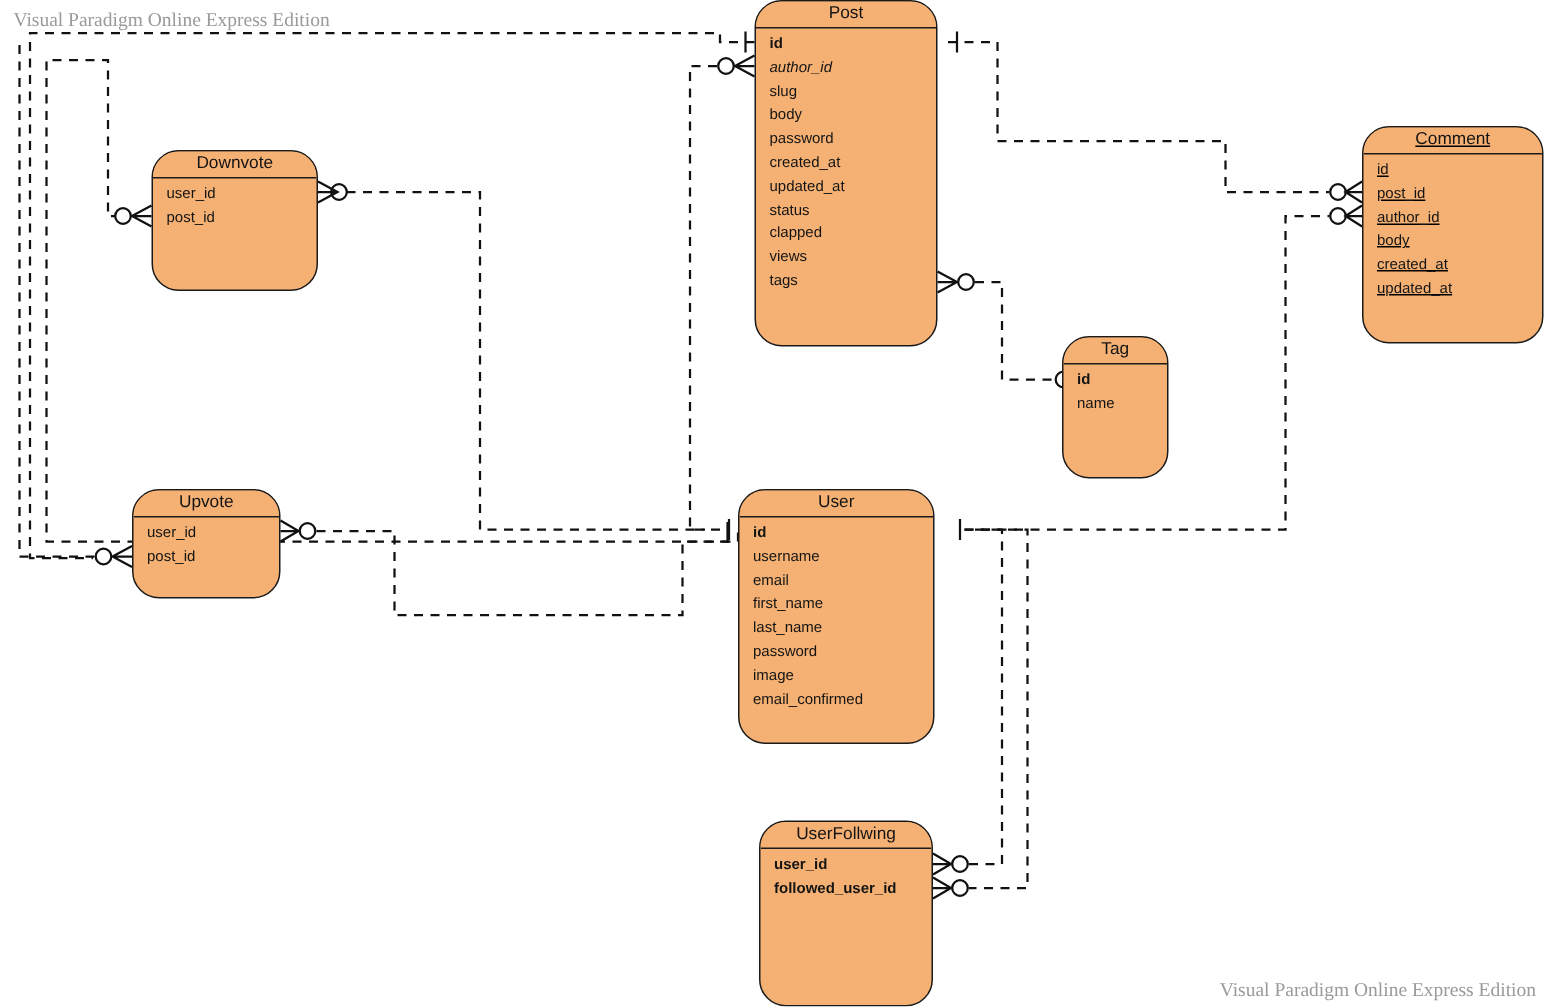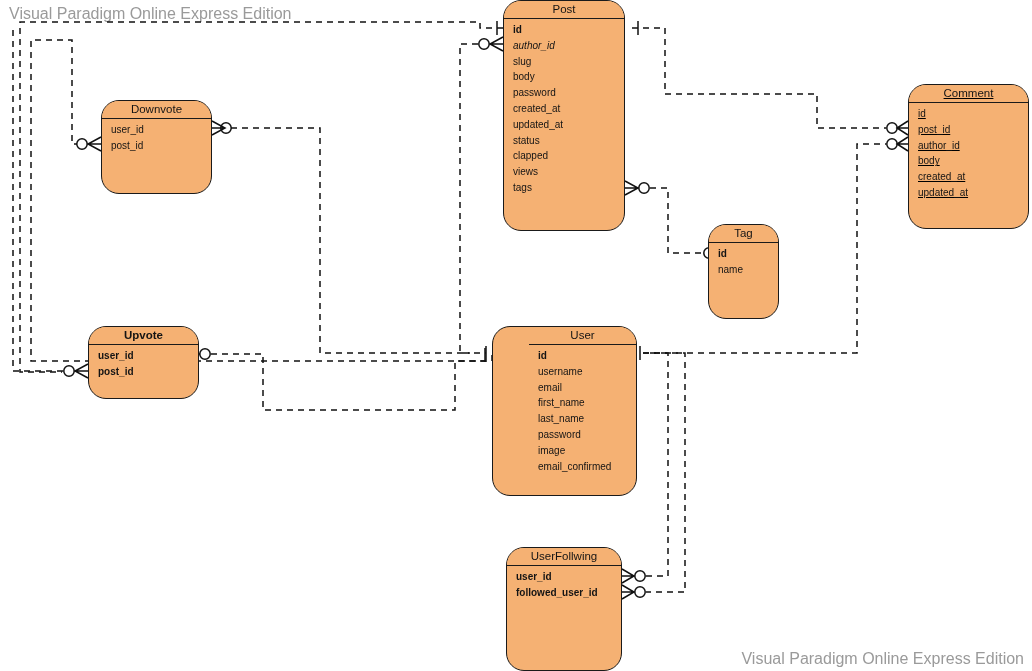--- a/index.html
+++ b/index.html
@@ -8,22 +8,22 @@
     width:1032px;height:671px;
     background:#ffffff;
     font-family:"Liberation Sans", sans-serif;
     overflow:hidden;
     position:relative;
   }
   #canvas{position:absolute;inset:0;width:1032px;height:671px;}
   .wm{
     position:absolute;
     color:#9a9a9a;
-    font-size:16px;
-    font-family:Liberation Sans, sans-serif;
+    font-size:13px;
+    font-family:Liberation Serif, serif;
     white-space:nowrap;
     user-select:none;
   }
   #wm-tl{left:9px;top:5px;}
   #wm-br{right:8px;bottom:3px;}
 
   .entity{
     position:absolute;
     box-sizing:border-box;
     background:#f5b173;
@@ -178,29 +178,29 @@
   </div>
 
   <div class="entity" id="e-downvote" style="left: 101px; top: 100px; width: 111px; height: 94px;">
     <div class="etitle">Downvote</div>
     <div class="attrs">
       <div class="attr">user_id</div>
       <div class="attr">post_id</div>
     </div>
   </div>
 
-  <div class="entity" id="e-upvote" style="left: 88px; top: 326px; width: 111px; height: 73px; font-weight: bold;">
+  <div class="entity" id="e-upvote" style="left: 88px; top: 326px; width: 99px; height: 73px;">
     <div class="etitle">Upvote</div>
     <div class="attrs">
       <div class="attr">user_id</div>
       <div class="attr">post_id</div>
     </div>
   </div>
 
-  <div class="entity" id="e-user" style="left: 492px; top: 326px; width: 145px; height: 170px; padding-left: 36px;">
+  <div class="entity" id="e-user" style="left: 492px; top: 326px; width: 131px; height: 170px;">
     <div class="etitle">User</div>
     <div class="attrs">
       <div class="attr pk">id</div>
       <div class="attr">username</div>
       <div class="attr">email</div>
       <div class="attr">first_name</div>
       <div class="attr">last_name</div>
       <div class="attr">password</div>
       <div class="attr">image</div>
       <div class="attr">email_confirmed</div>

